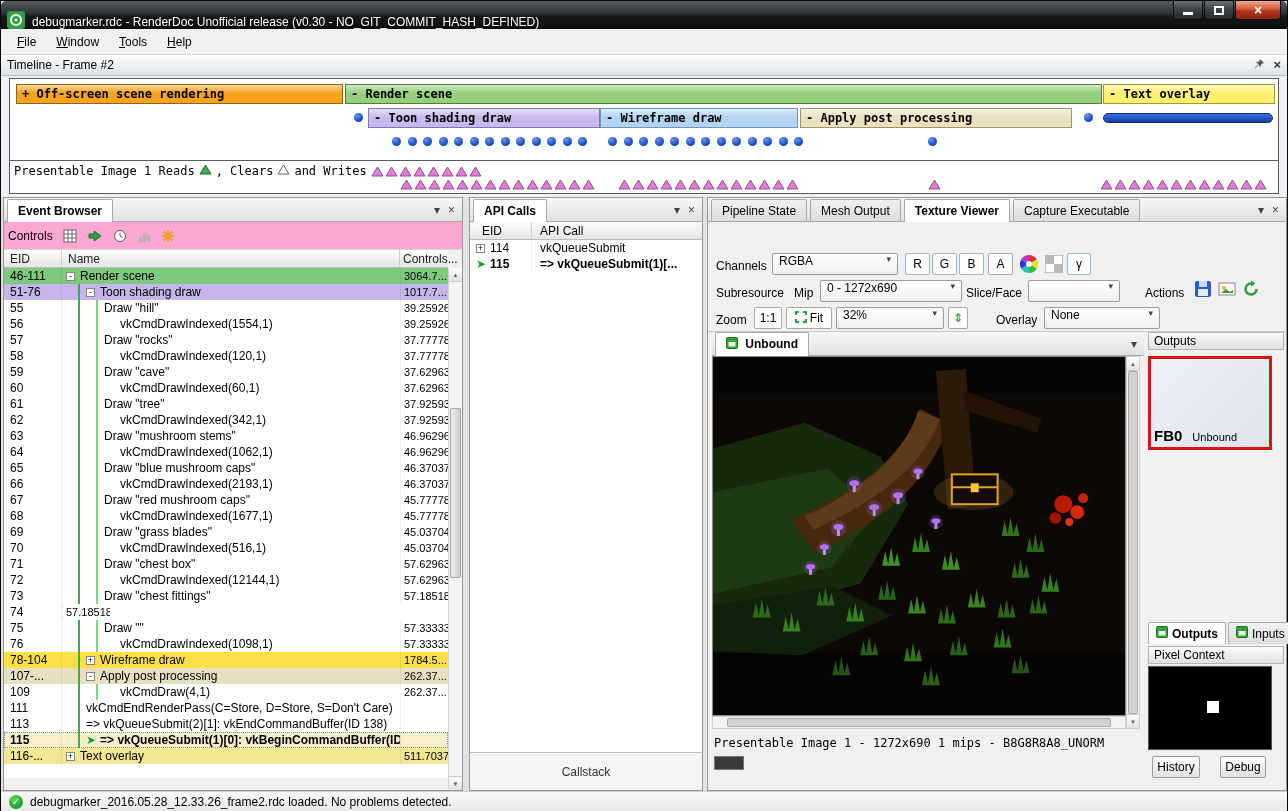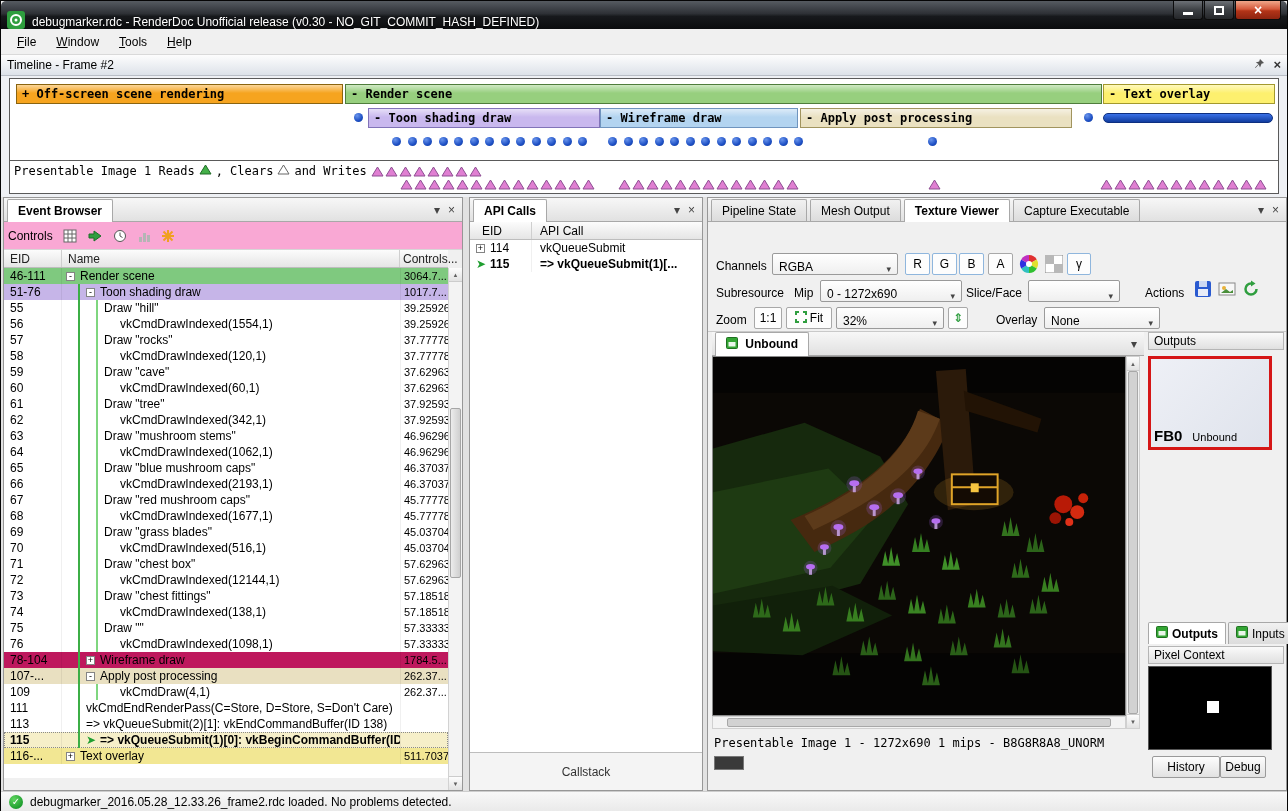--- a/index.html
+++ b/index.html
@@ -76,21 +76,21 @@
   .api-colheader .c2{flex:1;padding:2px 0 16px 8px}
   .api-rows{position:absolute;top:42px;left:0;right:0;bottom:38px;background:#fff;overflow:hidden}
   .api-row{display:flex;height:16px;line-height:16px;white-space:nowrap}
   .api-row .cell-eid{width:62px;padding-left:6px}
   .api-row .cell-call{flex:1;padding-left:8px;overflow:hidden}
   .api-row.bold{font-weight:bold}
   .callstack{position:absolute;left:0;right:0;bottom:0;height:38px;border-top:1px solid #bdbdbd;background:#f4f4f4;display:flex;align-items:center;justify-content:center;color:#333}
   
   .tv-toolbar{position:absolute;top:26px;left:0;right:0;height:108px;background:#f0f0f0;border-bottom:1px solid #c9c9c9}
   .tlabel{position:absolute;line-height:22px;white-space:nowrap}
-  .dd{position:absolute;height:22px;border:1px solid #9a9a9a;background:linear-gradient(#ffffff,#efefef);display:flex;align-items:flex-end;padding:0 6px;border-radius:2px;white-space:nowrap}
+  .dd{position:absolute;height:22px;border:1px solid #9a9a9a;background:linear-gradient(#ffffff,#efefef);display:flex;align-items:flex-start;padding:0 6px;border-radius:2px;white-space:nowrap}
   .dd .arrow{margin-left:auto;font-size:9px;color:#444;padding-left:6px}
   .tbtn{position:absolute;height:22px;border:1px solid #8fb6dd;background:#fdfdfd;display:flex;align-items:center;justify-content:center;border-radius:2px;gap:3px}
   .tbtn.plain{border-color:#a8a8a8}
   .range-track{position:absolute;height:13px;background:#fff;border:1px solid #8a8a8a}
   .range-handle-l{position:absolute;left:0;top:0;bottom:0;width:6px;background:#e2e2e2;border-right:1px solid #9a9a9a}
   .range-handle-r{position:absolute;right:0;top:0;bottom:0;width:12px;background:#101010}
   .tex-area{position:absolute;left:4px;top:134px;width:432px;bottom:4px}
   .textabbar{height:24px;background:linear-gradient(#f7f7f7,#e1e1e1);border-bottom:1px solid #a8a8a8;display:flex;align-items:flex-end}
   .tex-canvas{position:absolute;left:0;top:24px;width:414px;height:360px;background:#141414;border:1px solid #8a8a8a}
   .tex-vscroll{position:absolute;left:414px;top:24px;width:14px;height:373px;background:#f3f3f3;border:1px solid #d0d0d0}
@@ -522,34 +522,33 @@
             <div class="cell-name"><span class="guide g1" style="background: rgb(60, 174, 70);"></span><span class="guide g2" style="background: rgb(127, 214, 127);"></span><span class="name-inner ind3"><span>vkCmdDrawIndexed(12144,1)</span></span></div>
             <div class="cell-dur">57.62963</div>
           </div>
           <div class="eb-row">
             <div class="cell-eid">73</div>
             <div class="cell-name"><span class="guide g1" style="background: rgb(60, 174, 70);"></span><span class="guide g2" style="background: rgb(127, 214, 127);"></span><span class="name-inner ind2"><span>Draw "chest fittings"</span></span></div>
             <div class="cell-dur">57.18518</div>
           </div>
           <div class="eb-row">
             <div class="cell-eid">74</div>
-            <div class="cell-name"><span class="guide g1" style="background: rgb(60, 174, 70);"></span><span class="guide g2" style="background: rgb(127, 214, 127);"></span><span class="name-inner ind3"><span>vkCmdDrawIndexed(138,1)</span></span></div>
             <div class="cell-dur">57.18518</div>
           </div>
           <div class="eb-row">
             <div class="cell-eid">75</div>
             <div class="cell-name"><span class="guide g1" style="background: rgb(60, 174, 70);"></span><span class="guide g2" style="background: rgb(127, 214, 127);"></span><span class="name-inner ind2"><span>Draw ""</span></span></div>
             <div class="cell-dur">57.33333</div>
           </div>
           <div class="eb-row">
             <div class="cell-eid">76</div>
             <div class="cell-name"><span class="guide g1" style="background: rgb(60, 174, 70);"></span><span class="guide g2" style="background: rgb(127, 214, 127);"></span><span class="name-inner ind3"><span>vkCmdDrawIndexed(1098,1)</span></span></div>
             <div class="cell-dur">57.33333</div>
           </div>
-          <div class="eb-row" style="background: #be185d;">
+          <div class="eb-row" style="background: #fde047;">
             <div class="cell-eid">78-104</div>
             <div class="cell-name"><span class="guide g1" style="background: rgb(60, 174, 70);"></span><span class="name-inner ind1"><span class="expander">+</span><span>Wireframe draw</span></span></div>
             <div class="cell-dur">1784.5...</div>
           </div>
           <div class="eb-row" style="background: rgb(233, 224, 193);">
             <div class="cell-eid">107-...</div>
             <div class="cell-name"><span class="guide g1" style="background: rgb(60, 174, 70);"></span><span class="name-inner ind1"><span class="expander">-</span><span>Apply post processing</span></span></div>
             <div class="cell-dur">262.37...</div>
           </div>
           <div class="eb-row">
@@ -877,21 +876,21 @@
                   <rect x="0.5" y="0.5" width="11" height="11" fill="#34a534" stroke="#1e7020" rx="1"></rect>
                   <rect x="2.5" y="5" width="7" height="4.5" fill="#eaf6ea"></rect>
                 </svg></span>
             <span>Inputs</span>
           </div>
         </div>
         <div class="pc-header col-header">Pixel Context</div>
         <div class="pc-canvas">
           <div class="pc-pixel"></div>
         </div>
-        <div class="pbtn" style="left:4px;top:424px;width:68px">
+        <div class="pbtn" style="left:4px;top:424px;width:48px">
             <span>History</span>
           </div>
         <div class="pbtn" style="left:72px;top:424px;width:46px">
             <span>Debug</span>
           </div>
       </div>
     </div>
   </div>
 
   <div class="statusbar">

